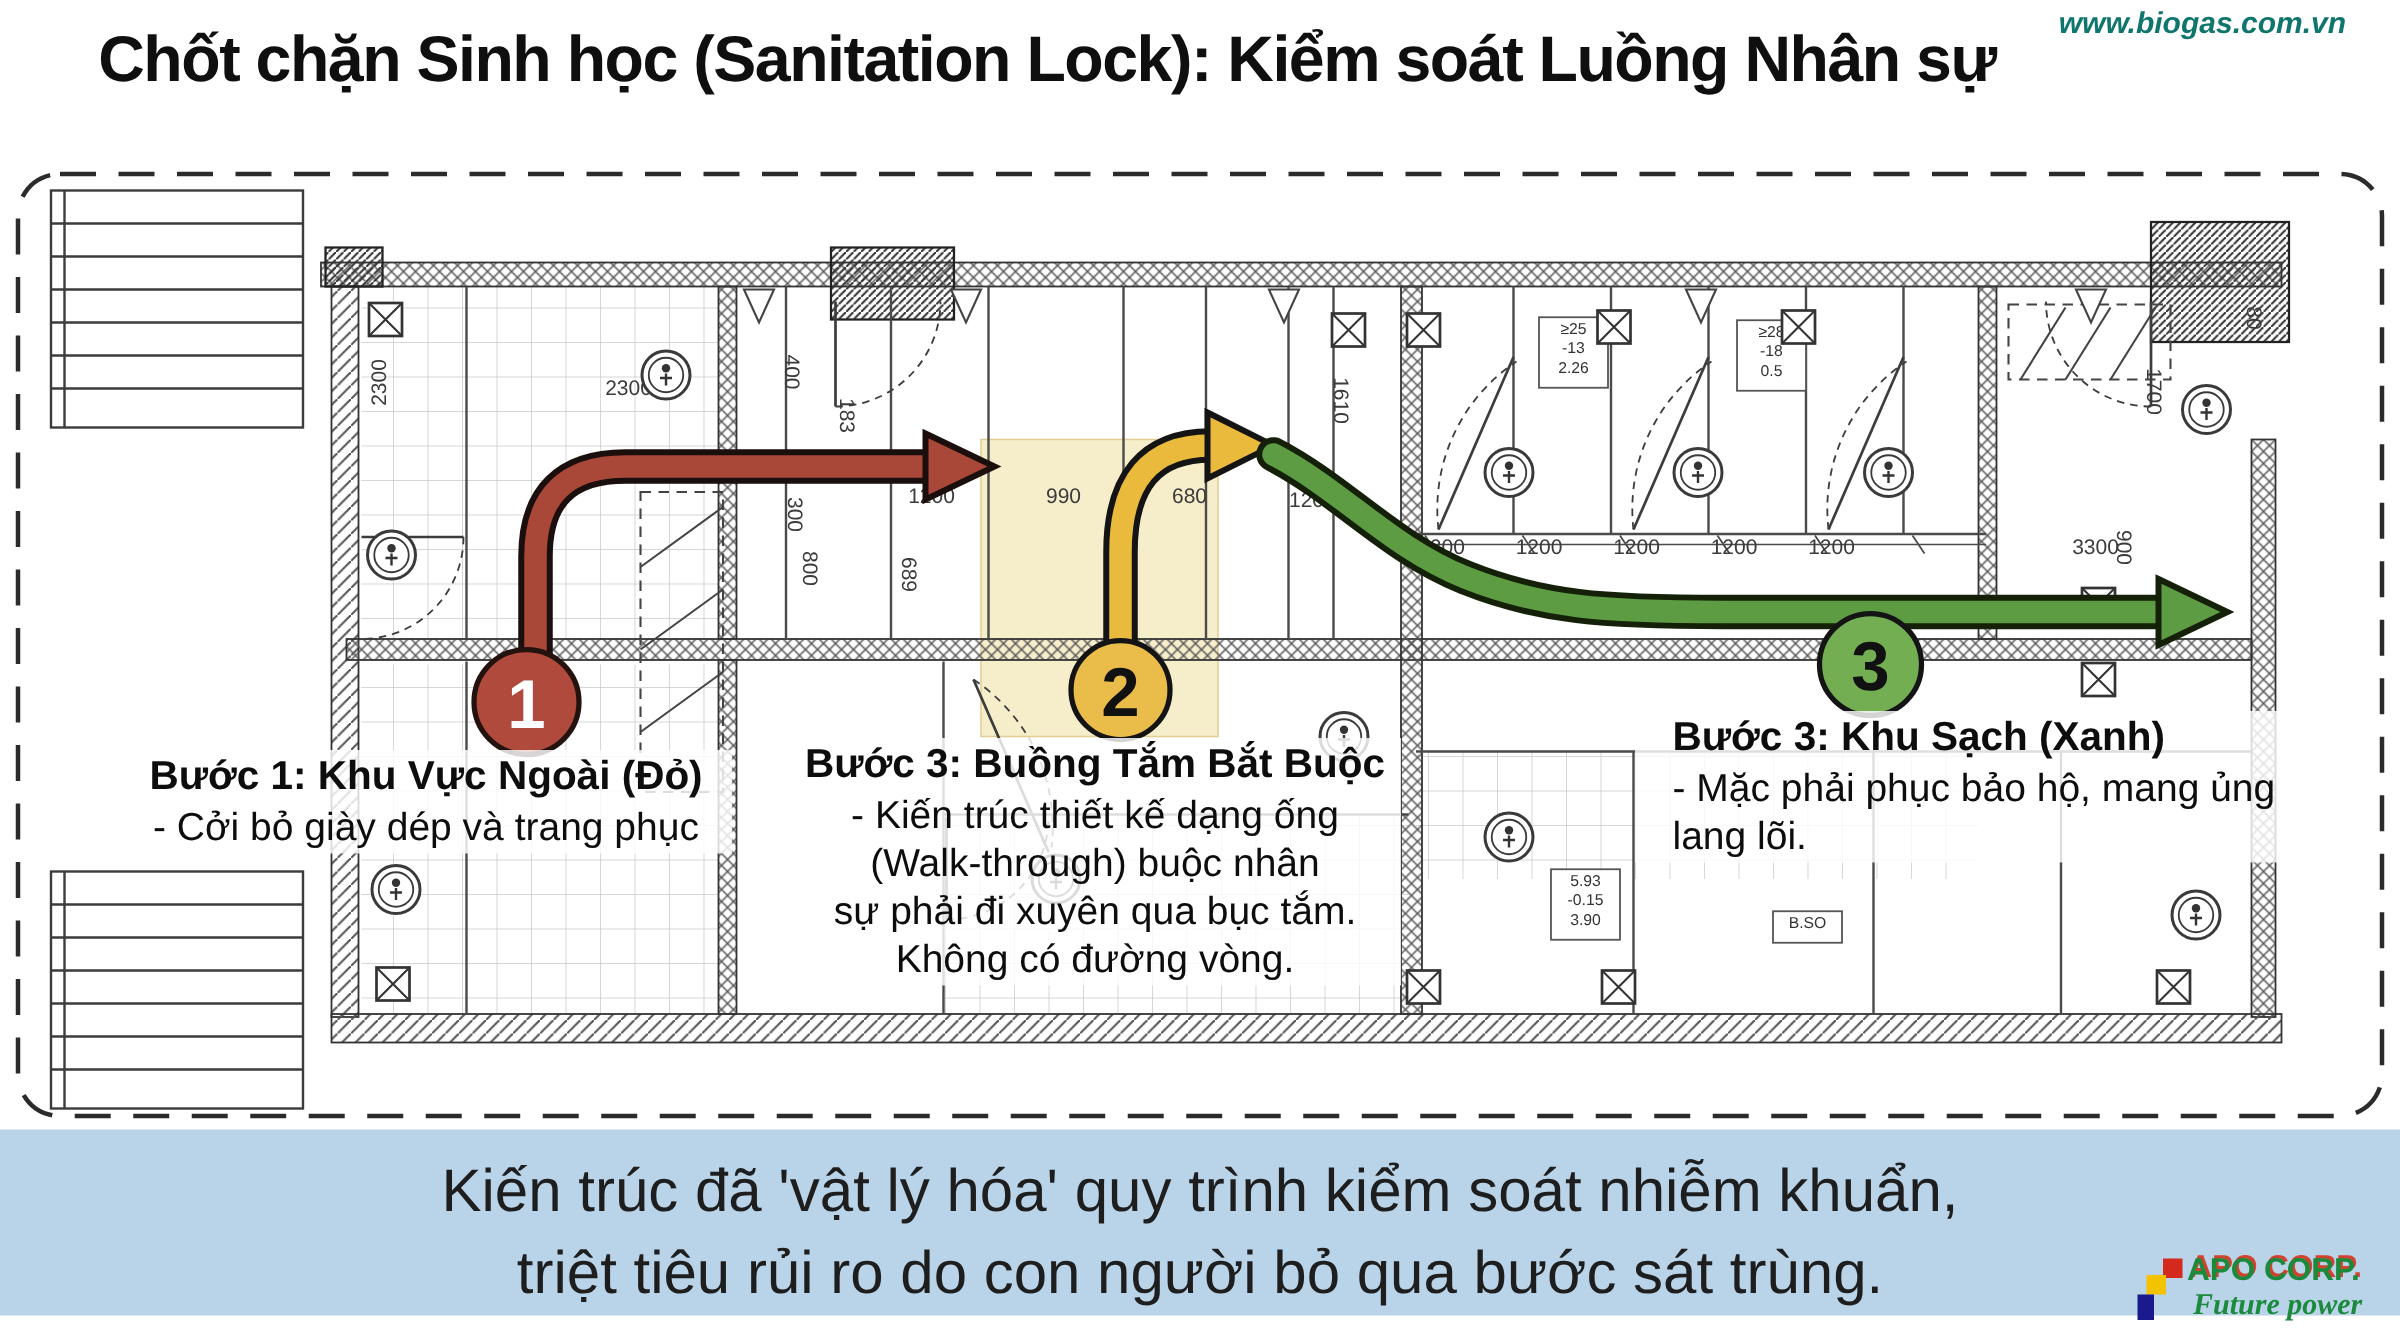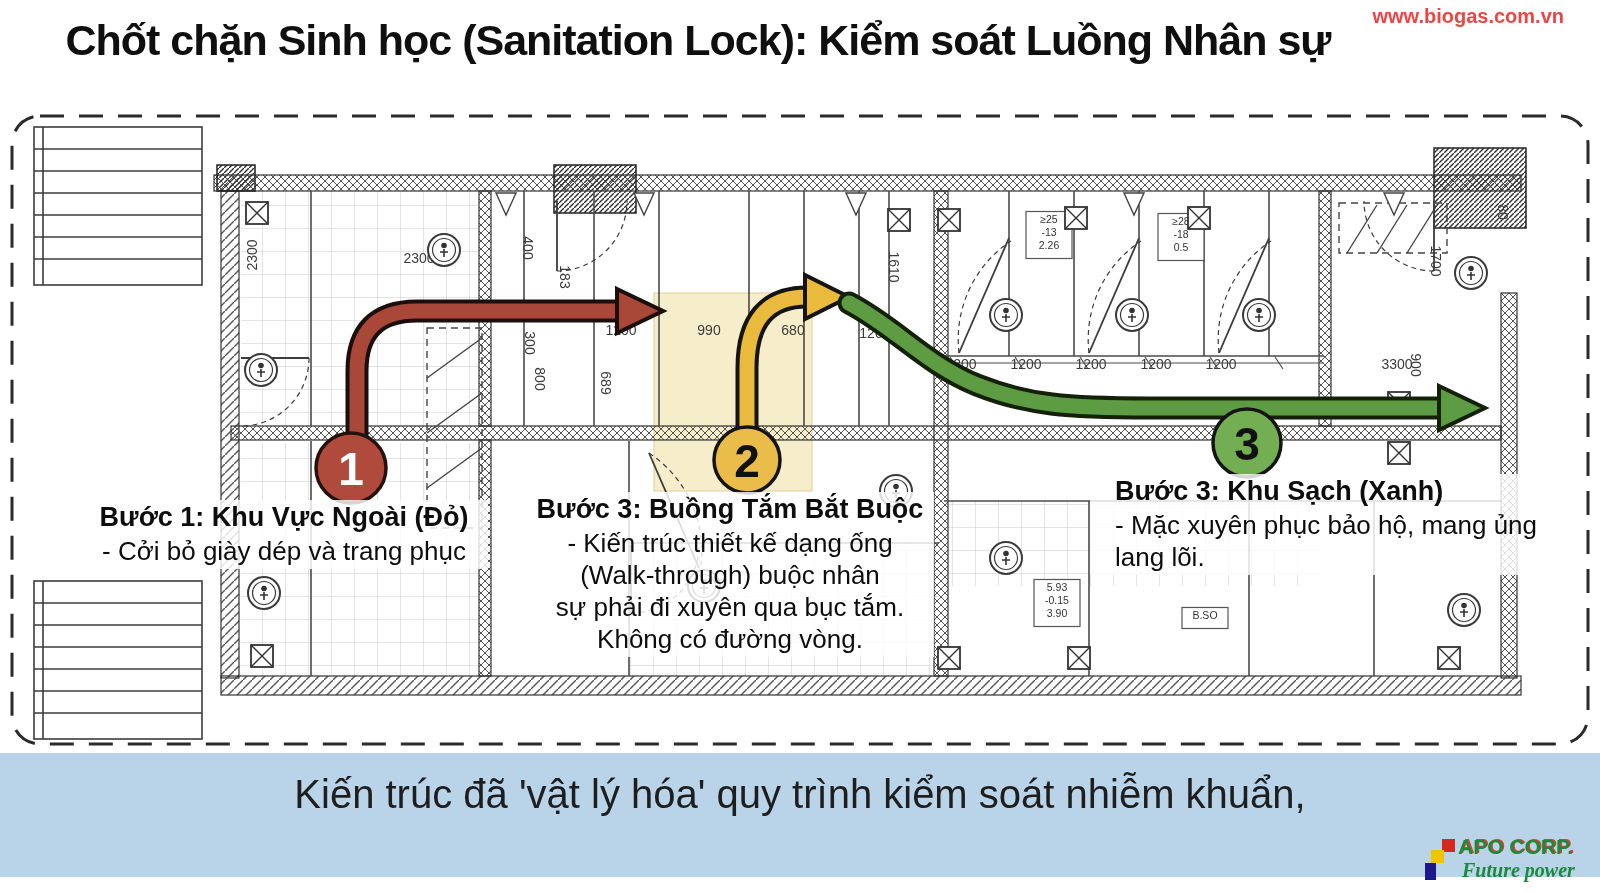--- a/index.html
+++ b/index.html
@@ -1,21 +1,21 @@
 <!DOCTYPE html>
 <html><head>
 <meta charset="utf-8">
 <style>
   html,body{margin:0;padding:0;background:#fff;}
   .page{position:relative;width:1600px;height:893px;background:#ffffff;overflow:hidden;
         font-family:"Liberation Sans",sans-serif;}
   .title{position:absolute;top:16px;left:0;width:1396px;text-align:center;
          font-size:43px;font-weight:bold;color:#0f0f0f;letter-spacing:-1px;}
-  .watermark{position:absolute;top:5px;right:36px;font-size:20px;
-         color:#ef4444;font-weight:bold;}
+  .watermark{position:absolute;top:5px;right:36px;font-size:20px;font-style:italic;
+         color:#0f766e;font-weight:bold;}
   .plan{position:absolute;left:9px;top:113px;width:1582px;height:636px;}
   .plan svg{display:block;}
   .dim{font-family:"Liberation Sans",sans-serif;font-size:14px;fill:#3b3b3b;text-anchor:middle;}
   .tagtxt{font-family:"Liberation Sans",sans-serif;font-size:10.5px;fill:#333;text-anchor:middle;}
   .mnum{font-family:"Liberation Sans",sans-serif;font-weight:bold;font-size:46px;text-anchor:middle;}
   .mnum.light{fill:#ffffff;} .mnum.dark{fill:#111111;}
   .step{position:absolute;color:#0d0d0d;background:rgba(255,255,255,0.82);padding:2px 4px;}
   .step .st-title{font-weight:bold;font-size:27px;margin-bottom:2px;}
   .step .st-line{font-size:26px;line-height:32px;}
   .step1{left:80px;top:500px;width:400px;text-align:center;}
@@ -338,26 +338,27 @@
   </div>
   <div class="step step2">
     <div class="st-title">Bước 3: Buồng Tắm Bắt Buộc</div>
     <div class="st-line">- Kiến trúc thiết kế dạng ống</div>
     <div class="st-line">(Walk-through) buộc nhân</div>
     <div class="st-line">sự phải đi xuyên qua bục tắm.</div>
     <div class="st-line">Không có đường vòng.</div>
   </div>
   <div class="step step3">
     <div class="st-title">Bước 3: Khu Sạch (Xanh)</div>
-    <div class="st-line">- Mặc xuyên phục bảo hộ, mang ủng</div>
+    <div class="st-line">- Mặc phải phục bảo hộ, mang ủng</div>
     <div class="st-line">lang lõi.</div>
   </div>
 
   <div class="banner">
     <div class="b-line">Kiến trúc đã 'vật lý hóa' quy trình kiểm soát nhiễm khuẩn,</div>
+    <div class="b-line">triệt tiêu rủi ro do con người bỏ qua bước sát trùng.</div>
   </div>
 
   <div class="logo">
     <div class="logo-squares">
       <span class="sq sq-red"></span>
       <span class="sq sq-yellow"></span>
       <span class="sq sq-blue"></span>
     </div>
     <div class="logo-name">APO CORP.</div>
     <div class="logo-tagline">Future power</div>

